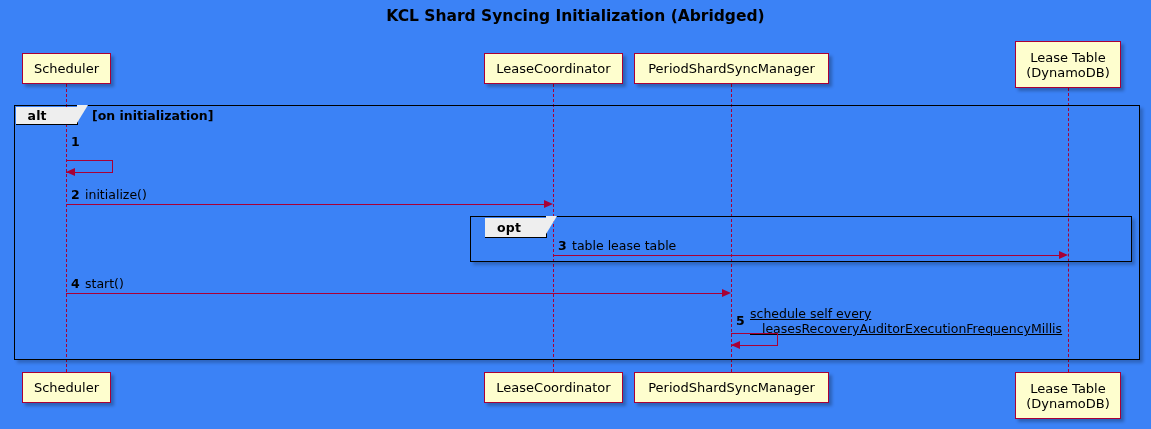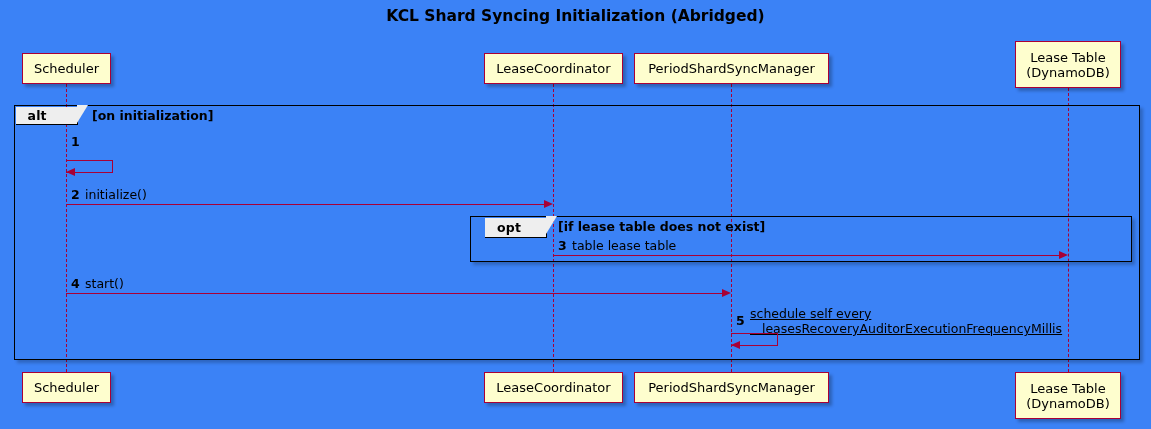--- a/index.html
+++ b/index.html
@@ -169,21 +169,20 @@
   <div class="self-loop" style="left:66px; top:160px; width:47px; height:13px;"></div>
   <div class="arrow-left" style="left:66px; top:168px;"></div>
 
   <div class="msg-num" style="left:71px; top:187px;">2</div>
   <div class="msg-label" style="left:85px; top:187px;">initialize()</div>
   <div class="msg-line" style="left:66px; top:204px; width:478px;"></div>
   <div class="arrow-right" style="left:544px; top:199.5px;"></div>
 
   <div class="fragment" style="left:470px; top:216px; width:662px; height:46px;"></div>
   <div class="fragment-tab" style="left:485px; top:217.5px; width:62px; height:20px;text-align:center;">opt</div>
-  <div class="fragment-cond" style="left:558px; top:219px;">[if lease table does not exist]</div>
 
   <div class="msg-num" style="left:558px; top:238px;">3</div>
   <div class="msg-label" style="left:572px; top:238px;">table lease table</div>
   <div class="msg-line" style="left:553px; top:255px; width:506px;"></div>
   <div class="arrow-right" style="left:1059px; top:250.5px;"></div>
 
   <div class="msg-num" style="left:71px; top:276px;">4</div>
   <div class="msg-label" style="left:85px; top:276px;">start()</div>
   <div class="msg-line" style="left:66px; top:293px; width:656px;"></div>
   <div class="arrow-right" style="left:722px; top:288.5px;"></div>

